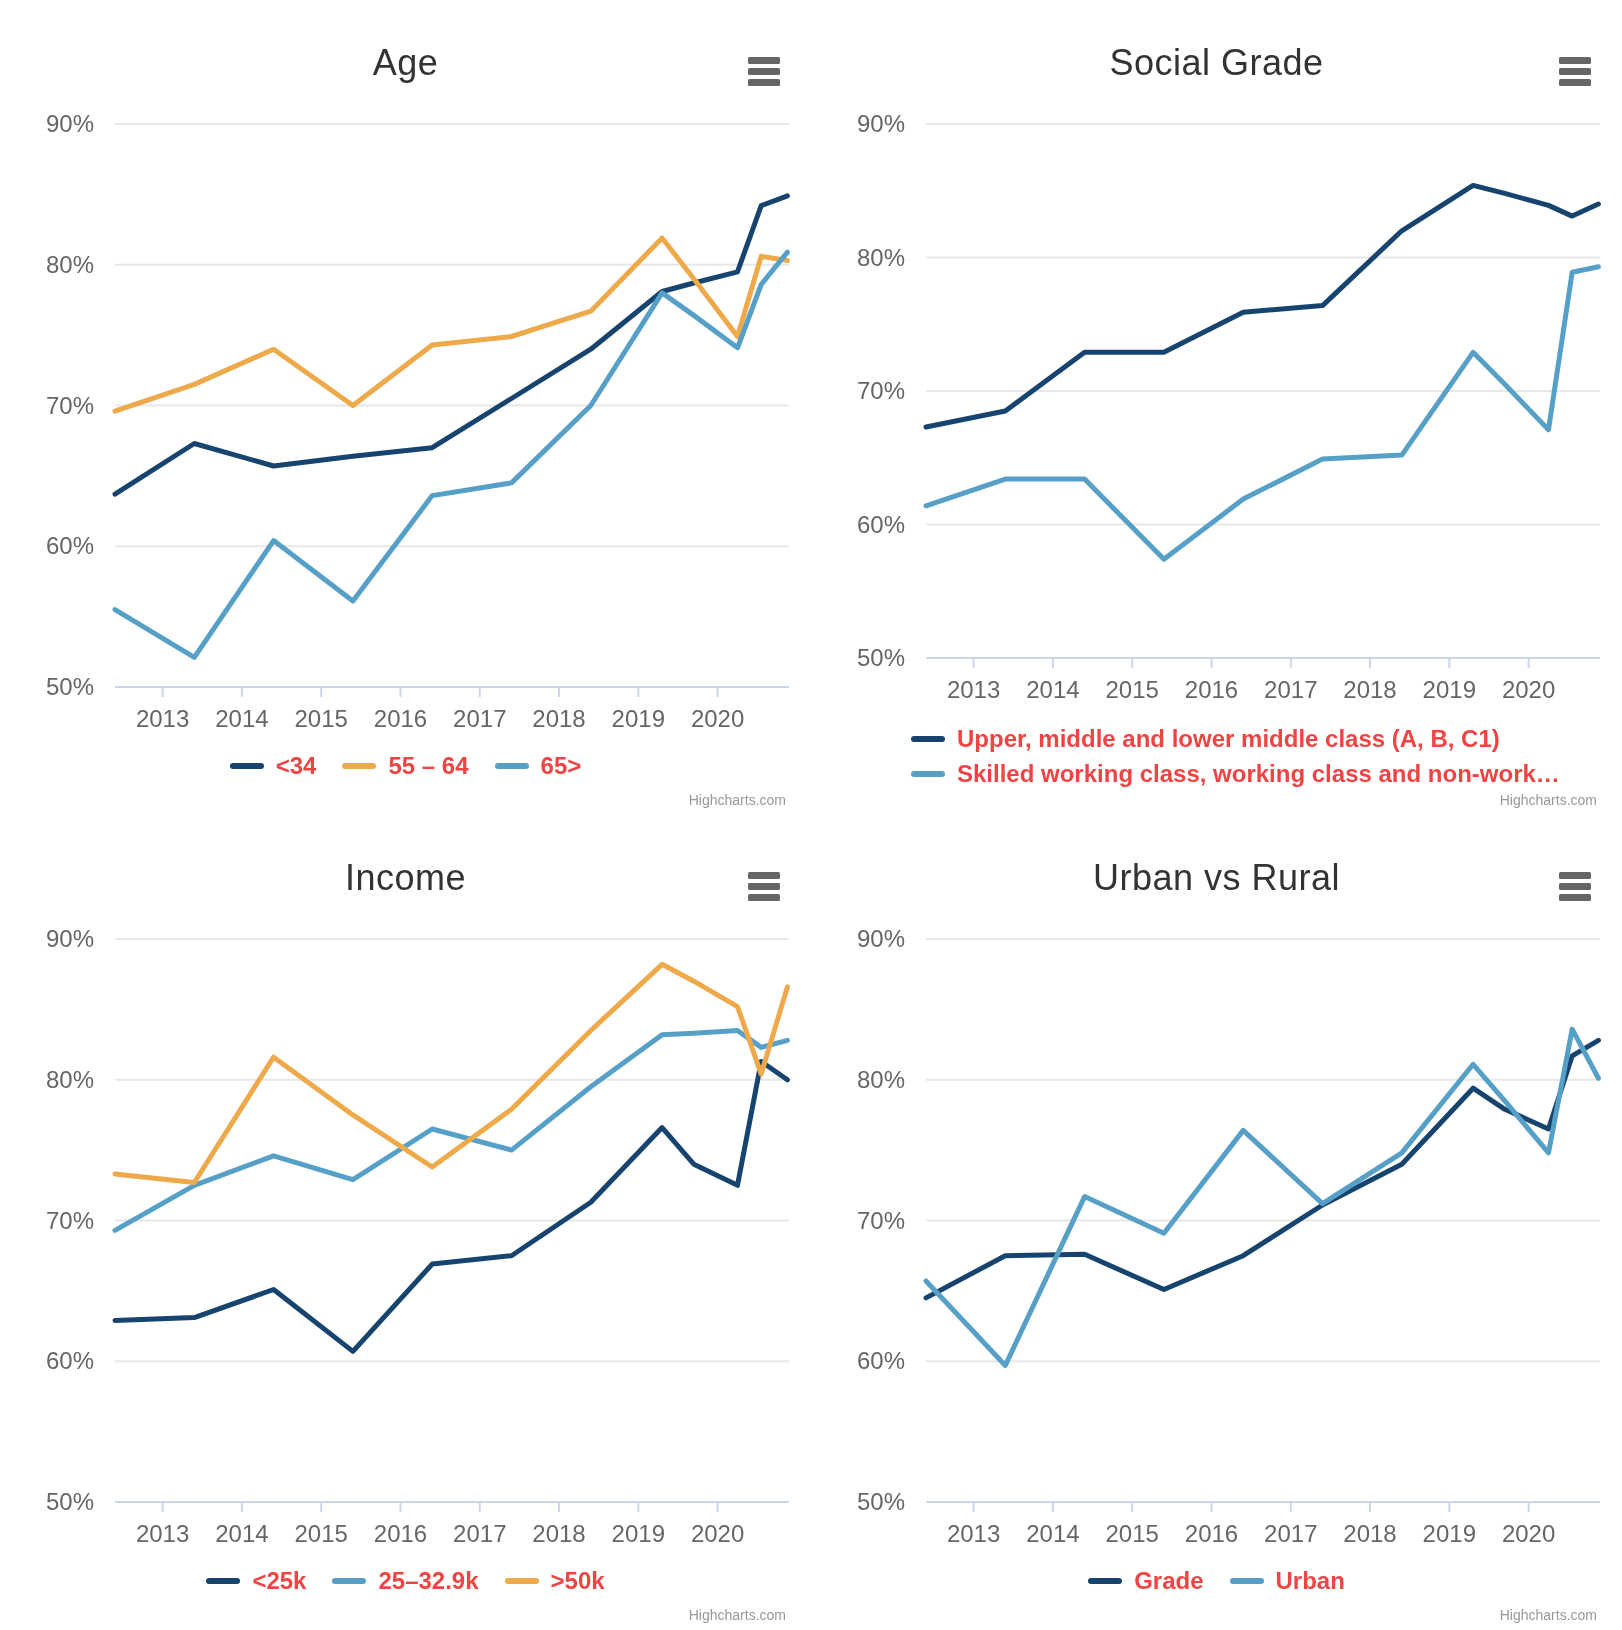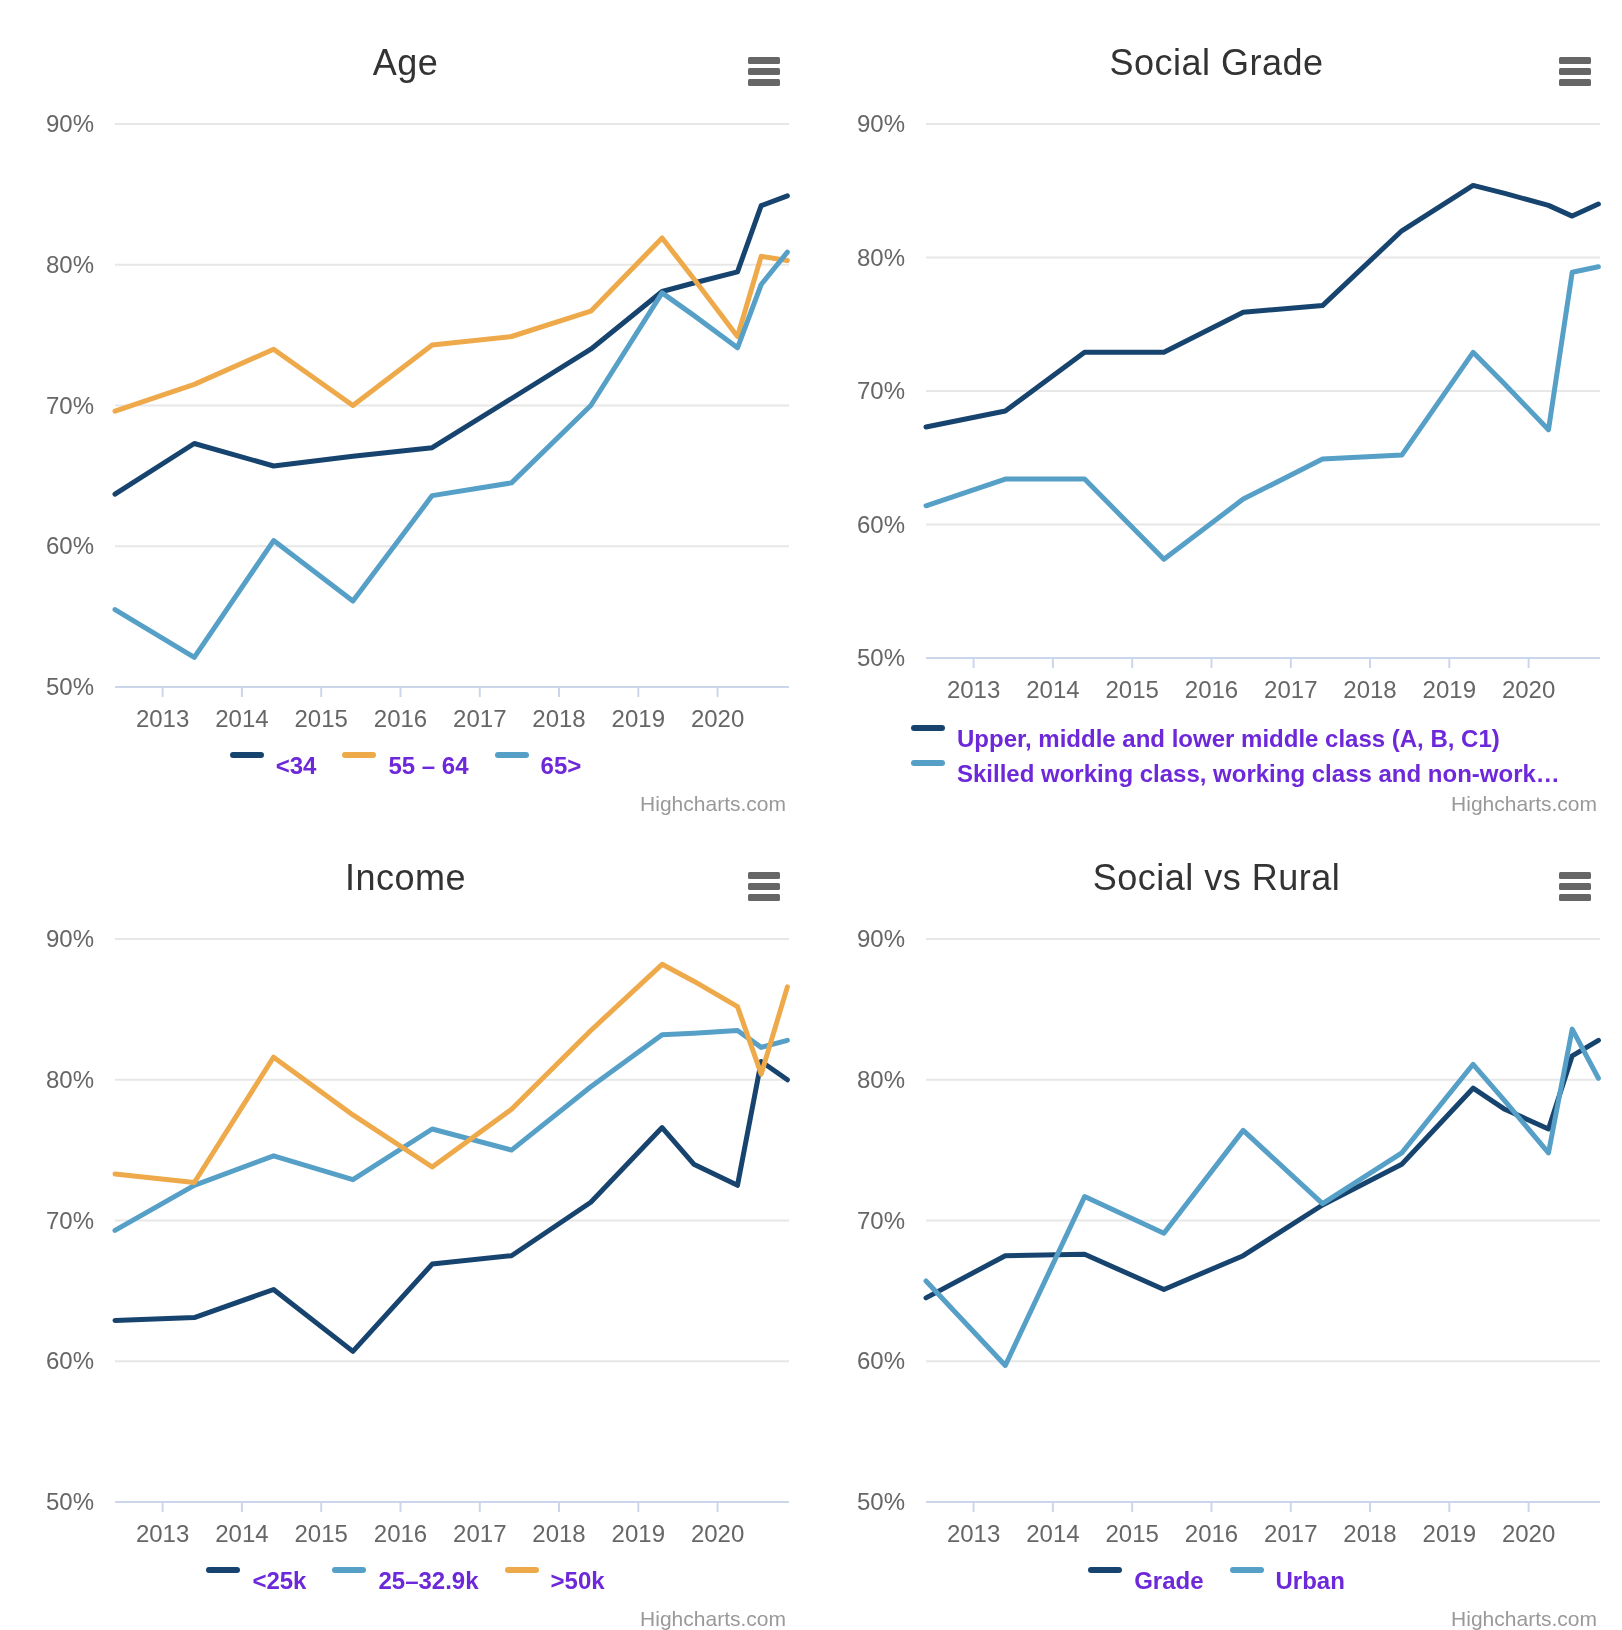--- a/index.html
+++ b/index.html
@@ -8,24 +8,24 @@
   section.chart{position:absolute;width:811px;height:815px;background:#fff;}
   .chart-title{position:absolute;top:42px;left:0;right:0;margin:0;text-align:center;
        font-size:36px;font-weight:400;color:#333333;letter-spacing:.5px;}
   svg.plot{position:absolute;left:0;top:0;width:811px;height:815px;display:block;}
   .burger{position:absolute;top:57px;right:31px;width:32px;cursor:pointer;}
   .burger i{display:block;height:7px;background:#666666;margin-bottom:4px;border-radius:1.5px;}
   .burger i:last-child{margin-bottom:0;}
   .legend{position:absolute;left:0;right:0;top:752px;display:flex;justify-content:center;
        align-items:center;gap:26px;}
   .legend.left{left:100px;right:auto;top:725px;flex-direction:column;align-items:flex-start;gap:7px;}
-  .legend-item{display:flex;align-items:flex-start;gap:12px;font-size:24px;font-weight:700;
-       color:#6d28d9;cursor:pointer;white-space:nowrap;}
+  .legend-item{display:flex;align-items:center;gap:12px;font-size:24px;font-weight:700;
+       color:#ef4444;cursor:pointer;white-space:nowrap;}
   .legend-marker{display:inline-block;width:34px;height:6px;border-radius:3px;flex:0 0 auto;}
-  .credits{position:absolute;right:25px;top:792px;font-size:21px;color:#999999;cursor:pointer;}
+  .credits{position:absolute;right:25px;top:792px;font-size:14px;color:#999999;cursor:pointer;}
   text{font-family:"Liberation Sans",sans-serif;}
 </style>
 </head>
 <body>
 
 <div id="app">
 
   <section class="chart" style="left:0;top:0">
     <svg class="plot" viewBox="0 0 811 815">
         <line x1="115" x2="789" y1="687.0" y2="687.0" stroke="#e7e7e7" stroke-width="2"></line>
@@ -214,21 +214,21 @@
         <text x="479.8" y="727" text-anchor="middle" font-size="24" fill="#666666">2017</text>
         <line x1="559.0" x2="559.0" y1="687" y2="697" stroke="#ccd6eb" stroke-width="2"></line>
         <text x="559.0" y="727" text-anchor="middle" font-size="24" fill="#666666">2018</text>
         <line x1="638.3" x2="638.3" y1="687" y2="697" stroke="#ccd6eb" stroke-width="2"></line>
         <text x="638.3" y="727" text-anchor="middle" font-size="24" fill="#666666">2019</text>
         <line x1="717.6" x2="717.6" y1="687" y2="697" stroke="#ccd6eb" stroke-width="2"></line>
         <text x="717.6" y="727" text-anchor="middle" font-size="24" fill="#666666">2020</text>
         <polyline fill="none" stroke="#17446e" stroke-width="5" stroke-linejoin="round" stroke-linecap="round" points="115.0,482.9 194.3,440.7 273.6,439.3 352.9,474.5 432.2,440.7 511.5,390.0 590.8,349.2 662.1,273.2 693.8,294.3 737.5,314.0 761.2,240.8 787.4,225.3"></polyline>
         <polyline fill="none" stroke="#56a0c8" stroke-width="5" stroke-linejoin="round" stroke-linecap="round" points="115.0,466.0 194.3,550.5 273.6,381.6 352.9,418.2 432.2,315.4 511.5,388.6 590.8,337.9 662.1,249.3 693.8,285.9 737.5,337.9 761.2,214.1 787.4,263.3"></polyline>
       </svg>
-    <h2 class="chart-title">Social vs Rural</h2>
+    <h2 class="chart-title">Urban vs Rural</h2>
     <div class="burger">
       <i></i>
         <i></i>
         <i></i>
     </div>
     <div class="legend">
         <span class="legend-item">
           <i class="legend-marker" style="background: rgb(23, 68, 110);"></i>
           <span>Grade</span>
         </span>

